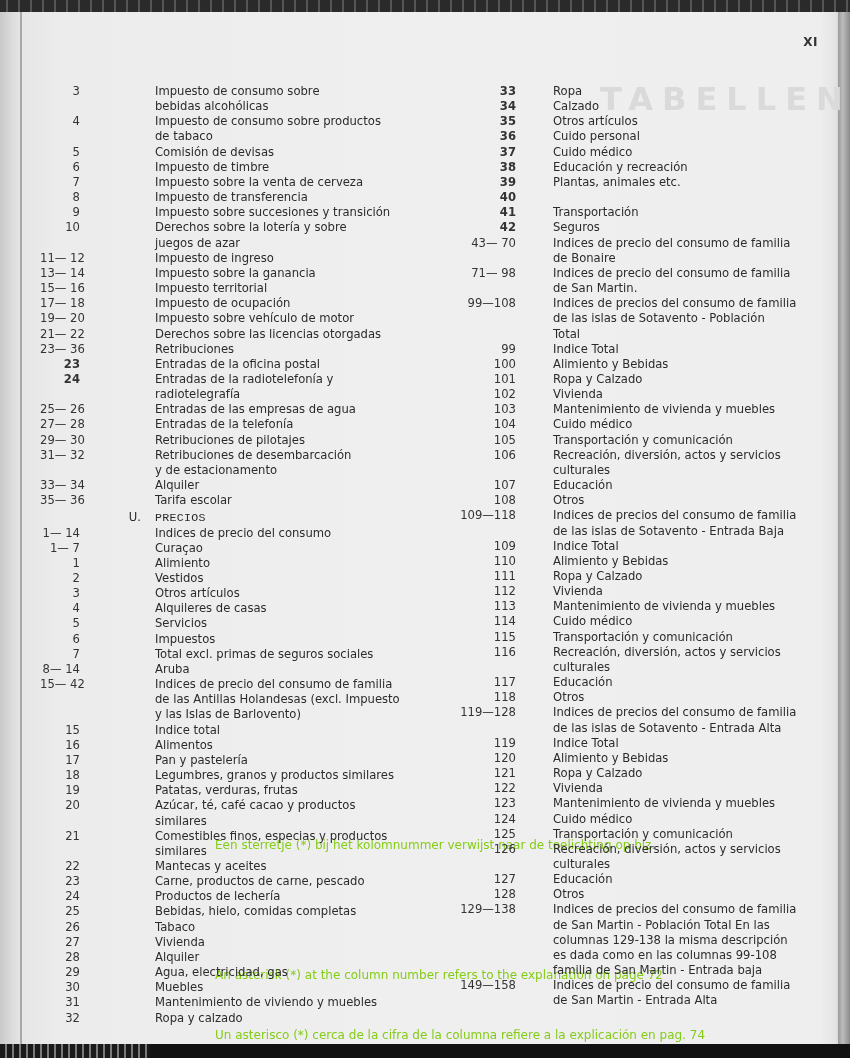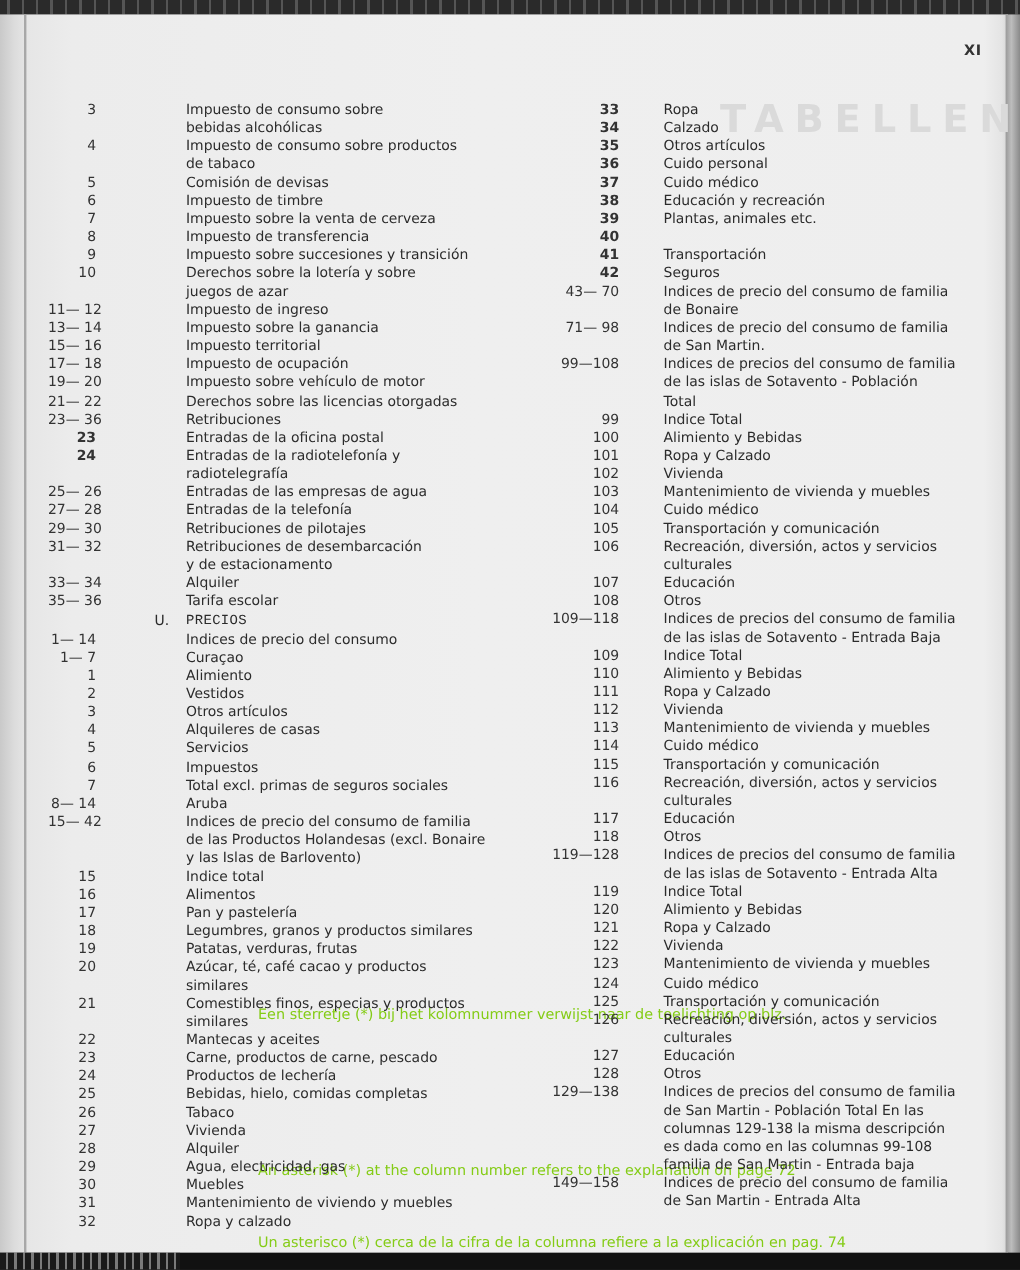--- a/index.html
+++ b/index.html
@@ -275,21 +275,21 @@
       <span class="text">Aruba</span>
     </div>
     <div class="row">
       <span class="num">15— 42</span>
       <span class="gap"></span>
       <span class="text">Indices de precio del consumo de familia</span>
     </div>
     <div class="row">
       <span class="num"></span>
       <span class="gap"></span>
-      <span class="text">de las Productos Holandesas (excl. Bonaire</span>
+      <span class="text">de las Antillas Holandesas (excl. Impuesto</span>
     </div>
     <div class="row">
       <span class="num"></span>
       <span class="gap"></span>
       <span class="text">y las Islas de Barlovento)</span>
     </div>
     <div class="row">
       <span class="num">15</span>
       <span class="gap"></span>
       <span class="text">Indice total</span>

